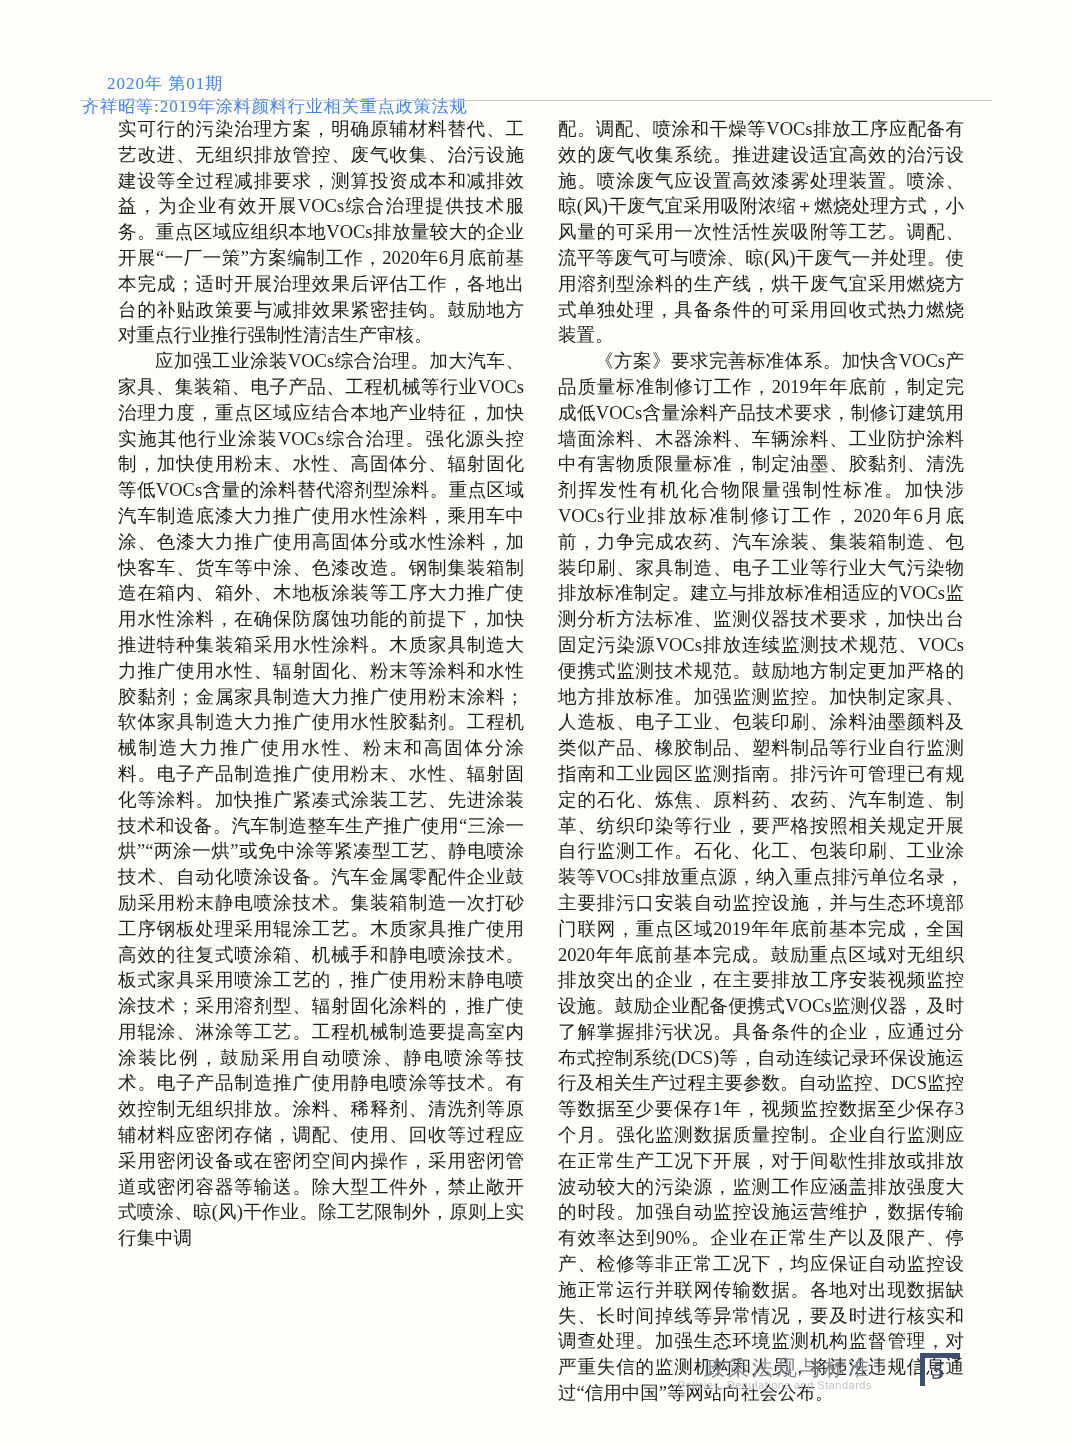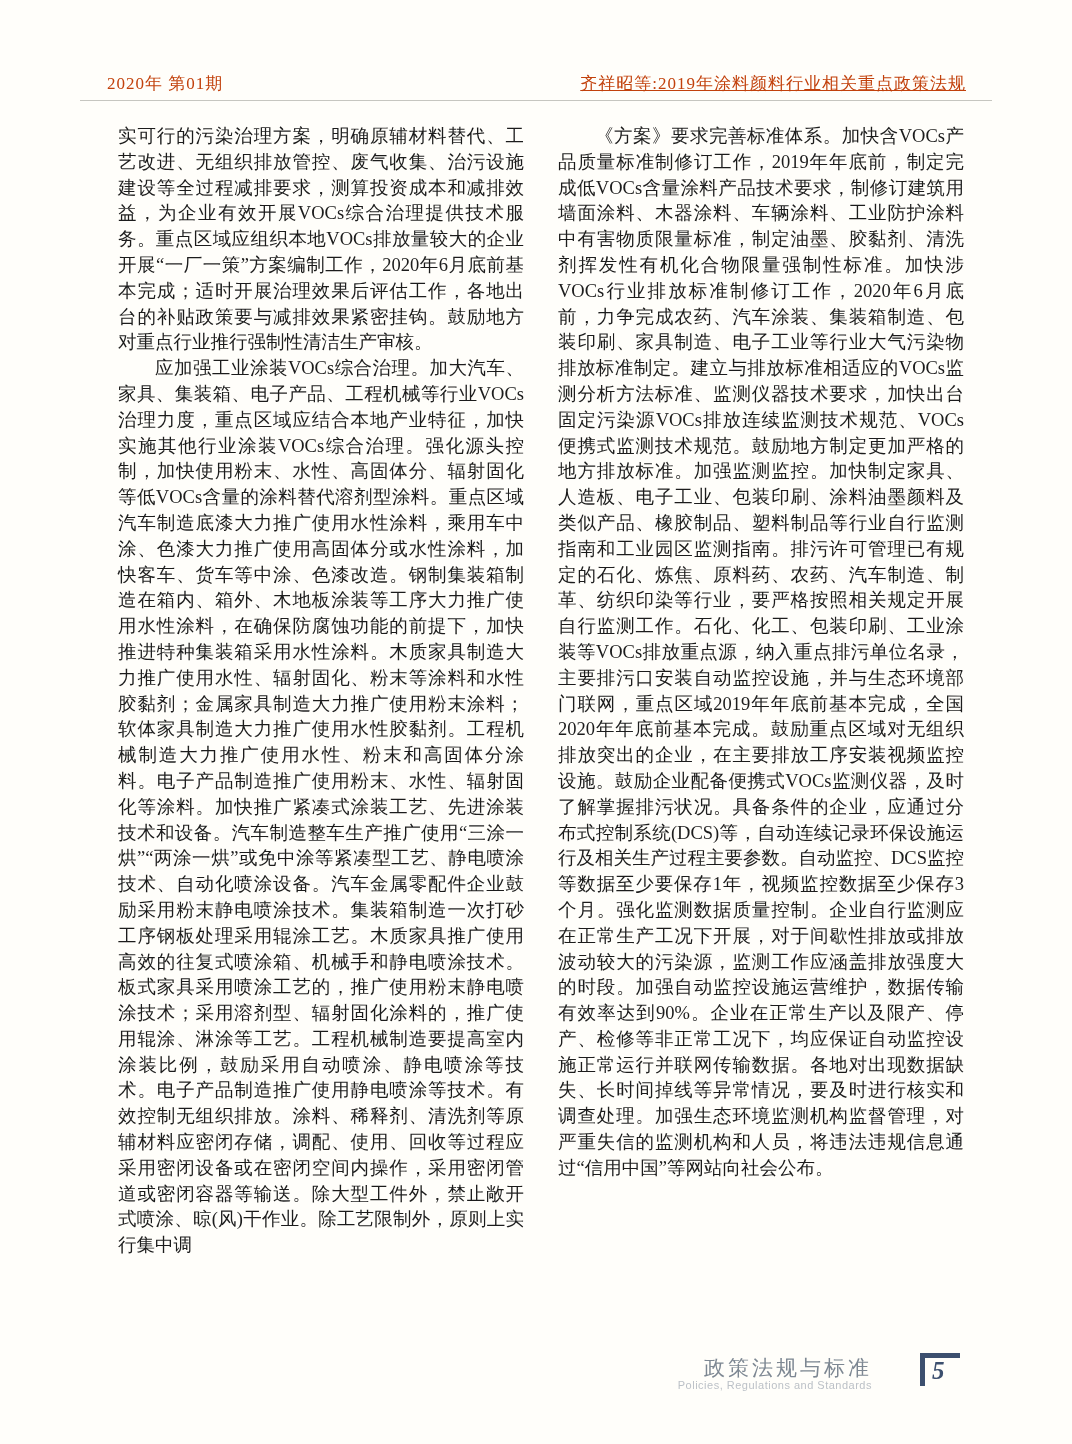--- a/index.html
+++ b/index.html
@@ -15,35 +15,36 @@
   
   .header {
     position: absolute;
     top: 72px; left: 80px; width: 912px;
     display: flex;
     justify-content: space-between;
     align-items: baseline;
     padding: 0 2px;
     box-sizing: border-box;
     font-size: 17px;
-    color: #c2410c;
+    color: #3b82f6;
     letter-spacing: 1px;
+    flex-direction: column;
   }
   .header .issue { padding-left: 25px; }
-  .header .running-title { padding-right: 24px; text-decoration: underline; }
+  .header .running-title { padding-right: 24px; }
   .header-rule {
     position: absolute;
     top: 100px; left: 80px; width: 912px;
     height: 0;
     border-top: 1px solid #c6c6c0;
   }
   
   .columns {
     position: absolute;
-    top: 124px; left: 118px;
+    top: 117px; left: 118px;
     width: 846px;
     display: flex;
     gap: 34px;
   }
   .col {
     width: 412px;
     font-size: 18.5px;
     line-height: 25.8px;
     text-align: justify;
     text-justify: inter-ideograph;
@@ -110,20 +111,21 @@
   <div class="header-rule"></div>
 
   <div class="columns">
 
     <div class="col">
       <p><span>实可行的污染治理方案，明确原辅材料替代、工艺改进、无组织排放管控、废气收集、治污设施建设等全过程减排要求，测算投资成本和减排效益，为企业有效开展VOCs综合治理提供技术服务。重点区域应组织本地VOCs排放量较大的企业开展“一厂一策”方案编制工作，2020年6月底前基本完成；适时开展治理效果后评估工作，各地出台的补贴政策要与减排效果紧密挂钩。鼓励地方对重点行业推行强制性清洁生产审核。</span></p>
       <p class="indent"><b class="lead">应加强工业涂装VOCs综合治理。</b><span>加大汽车、家具、集装箱、电子产品、工程机械等行业VOCs治理力度，重点区域应结合本地产业特征，加快实施其他行业涂装VOCs综合治理。强化源头控制，加快使用粉末、水性、高固体分、辐射固化等低VOCs含量的涂料替代溶剂型涂料。重点区域汽车制造底漆大力推广使用水性涂料，乘用车中涂、色漆大力推广使用高固体分或水性涂料，加快客车、货车等中涂、色漆改造。钢制集装箱制造在箱内、箱外、木地板涂装等工序大力推广使用水性涂料，在确保防腐蚀功能的前提下，加快推进特种集装箱采用水性涂料。木质家具制造大力推广使用水性、辐射固化、粉末等涂料和水性胶黏剂；金属家具制造大力推广使用粉末涂料；软体家具制造大力推广使用水性胶黏剂。工程机械制造大力推广使用水性、粉末和高固体分涂料。电子产品制造推广使用粉末、水性、辐射固化等涂料。加快推广紧凑式涂装工艺、先进涂装技术和设备。汽车制造整车生产推广使用“三涂一烘”“两涂一烘”或免中涂等紧凑型工艺、静电喷涂技术、自动化喷涂设备。汽车金属零配件企业鼓励采用粉末静电喷涂技术。集装箱制造一次打砂工序钢板处理采用辊涂工艺。木质家具推广使用高效的往复式喷涂箱、机械手和静电喷涂技术。板式家具采用喷涂工艺的，推广使用粉末静电喷涂技术；采用溶剂型、辐射固化涂料的，推广使用辊涂、淋涂等工艺。工程机械制造要提高室内涂装比例，鼓励采用自动喷涂、静电喷涂等技术。电子产品制造推广使用静电喷涂等技术。有效控制无组织排放。涂料、稀释剂、清洗剂等原辅材料应密闭存储，调配、使用、回收等过程应采用密闭设备或在密闭空间内操作，采用密闭管道或密闭容器等输送。除大型工件外，禁止敞开式喷涂、晾(风)干作业。除工艺限制外，原则上实行集中调</span></p>
     </div>
 
     <div class="col">
+      <p><span>配。调配、喷涂和干燥等VOCs排放工序应配备有效的废气收集系统。推进建设适宜高效的治污设施。喷涂废气应设置高效漆雾处理装置。喷涂、晾(风)干废气宜采用吸附浓缩＋燃烧处理方式，小风量的可采用一次性活性炭吸附等工艺。调配、流平等废气可与喷涂、晾(风)干废气一并处理。使用溶剂型涂料的生产线，烘干废气宜采用燃烧方式单独处理，具备条件的可采用回收式热力燃烧装置。</span></p>
       <p class="indent"><b class="lead">《方案》要求完善标准体系。</b><span>加快含VOCs产品质量标准制修订工作，2019年年底前，制定完成低VOCs含量涂料产品技术要求，制修订建筑用墙面涂料、木器涂料、车辆涂料、工业防护涂料中有害物质限量标准，制定油墨、胶黏剂、清洗剂挥发性有机化合物限量强制性标准。加快涉VOCs行业排放标准制修订工作，2020年6月底前，力争完成农药、汽车涂装、集装箱制造、包装印刷、家具制造、电子工业等行业大气污染物排放标准制定。建立与排放标准相适应的VOCs监测分析方法标准、监测仪器技术要求，加快出台固定污染源VOCs排放连续监测技术规范、VOCs便携式监测技术规范。鼓励地方制定更加严格的地方排放标准。加强监测监控。加快制定家具、人造板、电子工业、包装印刷、涂料油墨颜料及类似产品、橡胶制品、塑料制品等行业自行监测指南和工业园区监测指南。排污许可管理已有规定的石化、炼焦、原料药、农药、汽车制造、制革、纺织印染等行业，要严格按照相关规定开展自行监测工作。石化、化工、包装印刷、工业涂装等VOCs排放重点源，纳入重点排污单位名录，主要排污口安装自动监控设施，并与生态环境部门联网，重点区域2019年年底前基本完成，全国2020年年底前基本完成。鼓励重点区域对无组织排放突出的企业，在主要排放工序安装视频监控设施。鼓励企业配备便携式VOCs监测仪器，及时了解掌握排污状况。具备条件的企业，应通过分布式控制系统(DCS)等，自动连续记录环保设施运行及相关生产过程主要参数。自动监控、DCS监控等数据至少要保存1年，视频监控数据至少保存3个月。强化监测数据质量控制。企业自行监测应在正常生产工况下开展，对于间歇性排放或排放波动较大的污染源，监测工作应涵盖排放强度大的时段。加强自动监控设施运营维护，数据传输有效率达到90%。企业在正常生产以及限产、停产、检修等非正常工况下，均应保证自动监控设施正常运行并联网传输数据。各地对出现数据缺失、长时间掉线等异常情况，要及时进行核实和调查处理。加强生态环境监测机构监督管理，对严重失信的监测机构和人员，将违法违规信息通过“信用中国”等网站向社会公布。</span></p>
     </div>
 
   </div>
 
   <div class="footer">
     <div class="footer-labels">
       <div class="footer-cn">政策法规与标准</div>
       <div class="footer-en">Policies, Regulations and Standards</div>
     </div>

